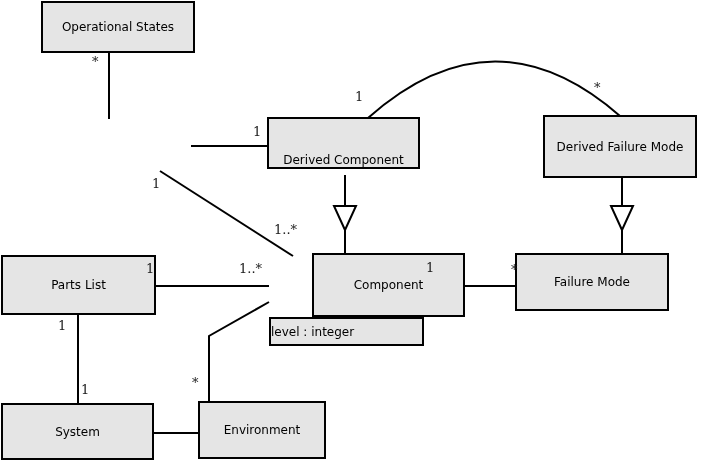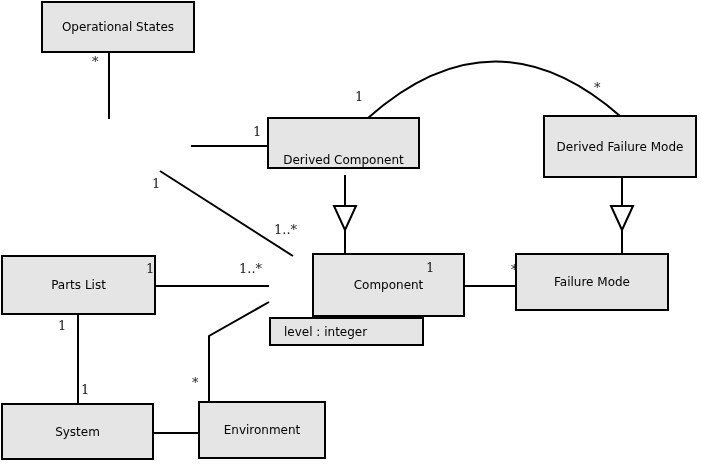--- a/index.html
+++ b/index.html
@@ -19,21 +19,20 @@
     border: 2px solid #000000;
     display: flex;
     align-items: center;
     justify-content: center;
     font-size: 12px;
     color: #000000;
     white-space: nowrap;
   }
   .node.attr-compartment {
     justify-content: flex-start;
-    padding-left: 13px;
   }
   .mult {
     position: absolute;
     font-family: "DejaVu Serif", serif;
     font-size: 13px;
     color: #1a1a1a;
     line-height: 13px;
     white-space: nowrap;
   }
 </style>

